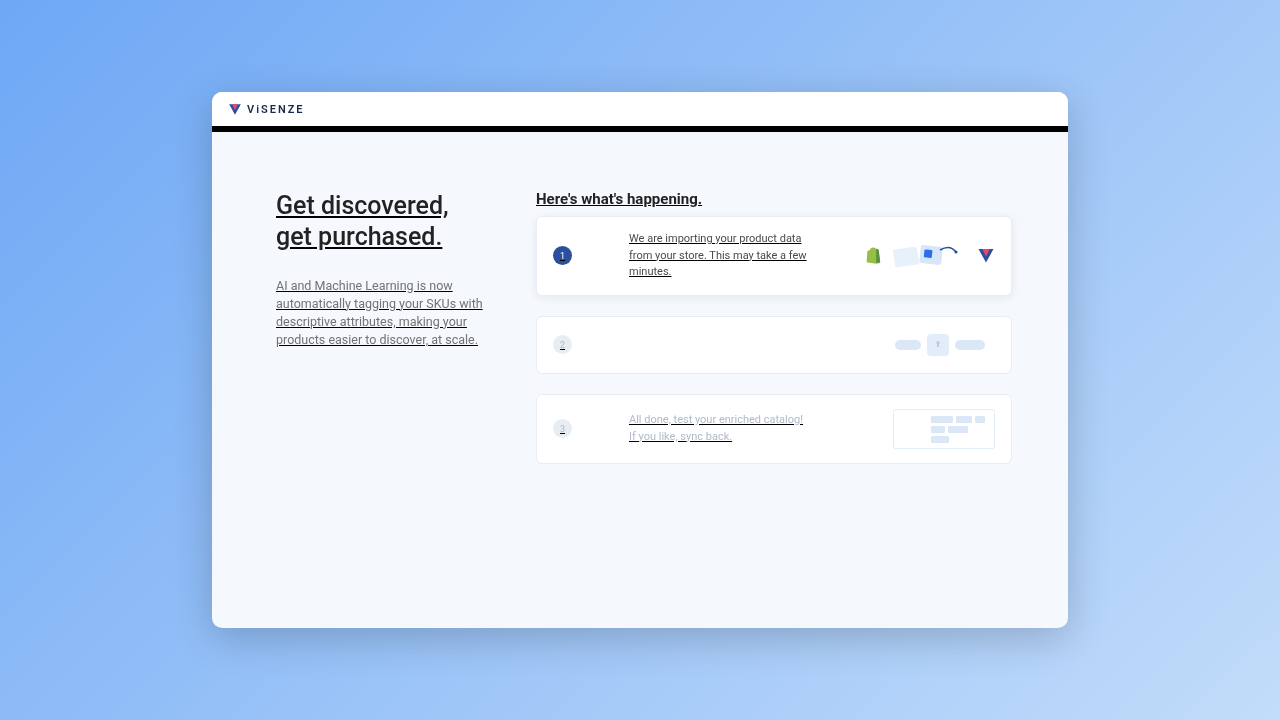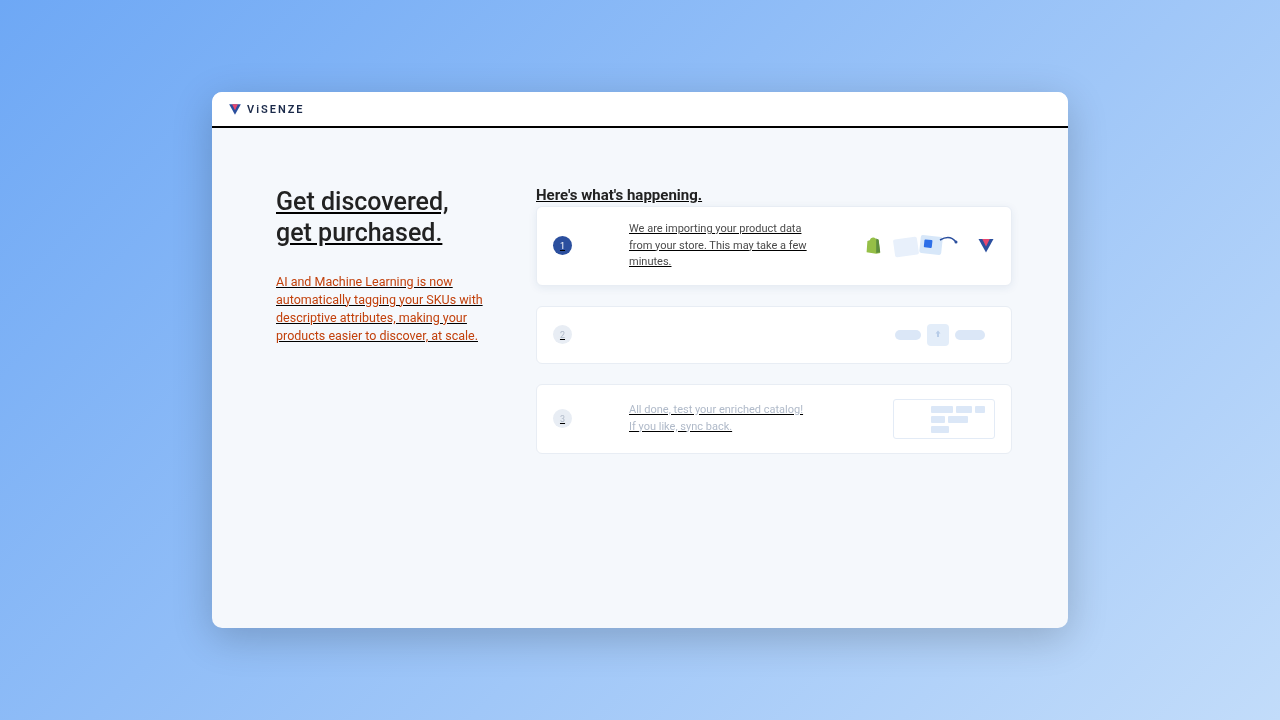--- a/index.html
+++ b/index.html
@@ -19,21 +19,21 @@
       background: #f5f8fc;
       border-radius: 10px;
       box-shadow: 0 10px 40px rgba(0,0,0,0.2);
       overflow: hidden;
       display: flex;
       flex-direction: column;
     }
     .app-header {
       background: #fff;
       padding: 10px 16px;
-      border-bottom: 2px solid #000000;
+      border-bottom: 6px solid #000000;
       display: flex;
       align-items: center;
     }
     .brand { display: flex; align-items: center; gap: 5px; }
     .brand-name {
       font-size: 11px;
       letter-spacing: 2px;
       color: #1b2a4a;
       font-weight: 600;
     }
@@ -48,28 +48,28 @@
     .headline {
       font-size: 25px;
       line-height: 1.25;
       font-weight: 500;
       color: #222;
       margin-bottom: 24px;
     }
     .subtext {
       font-size: 12.5px;
       line-height: 1.45;
-      color: #c2410c;
+      color: #737373;
       max-width: 210px;
     }
     .right-col { flex: 1; }
     .right-heading {
       font-size: 15px;
       color: #222;
-      margin-bottom: 2px;
+      margin-bottom: 8px;
     }
     .step-card {
       background: #fff;
       border: 1px solid #e8edf4;
       border-radius: 6px;
       padding: 14px 16px;
       margin-bottom: 20px;
       display: flex;
       align-items: center;
       gap: 14px;

